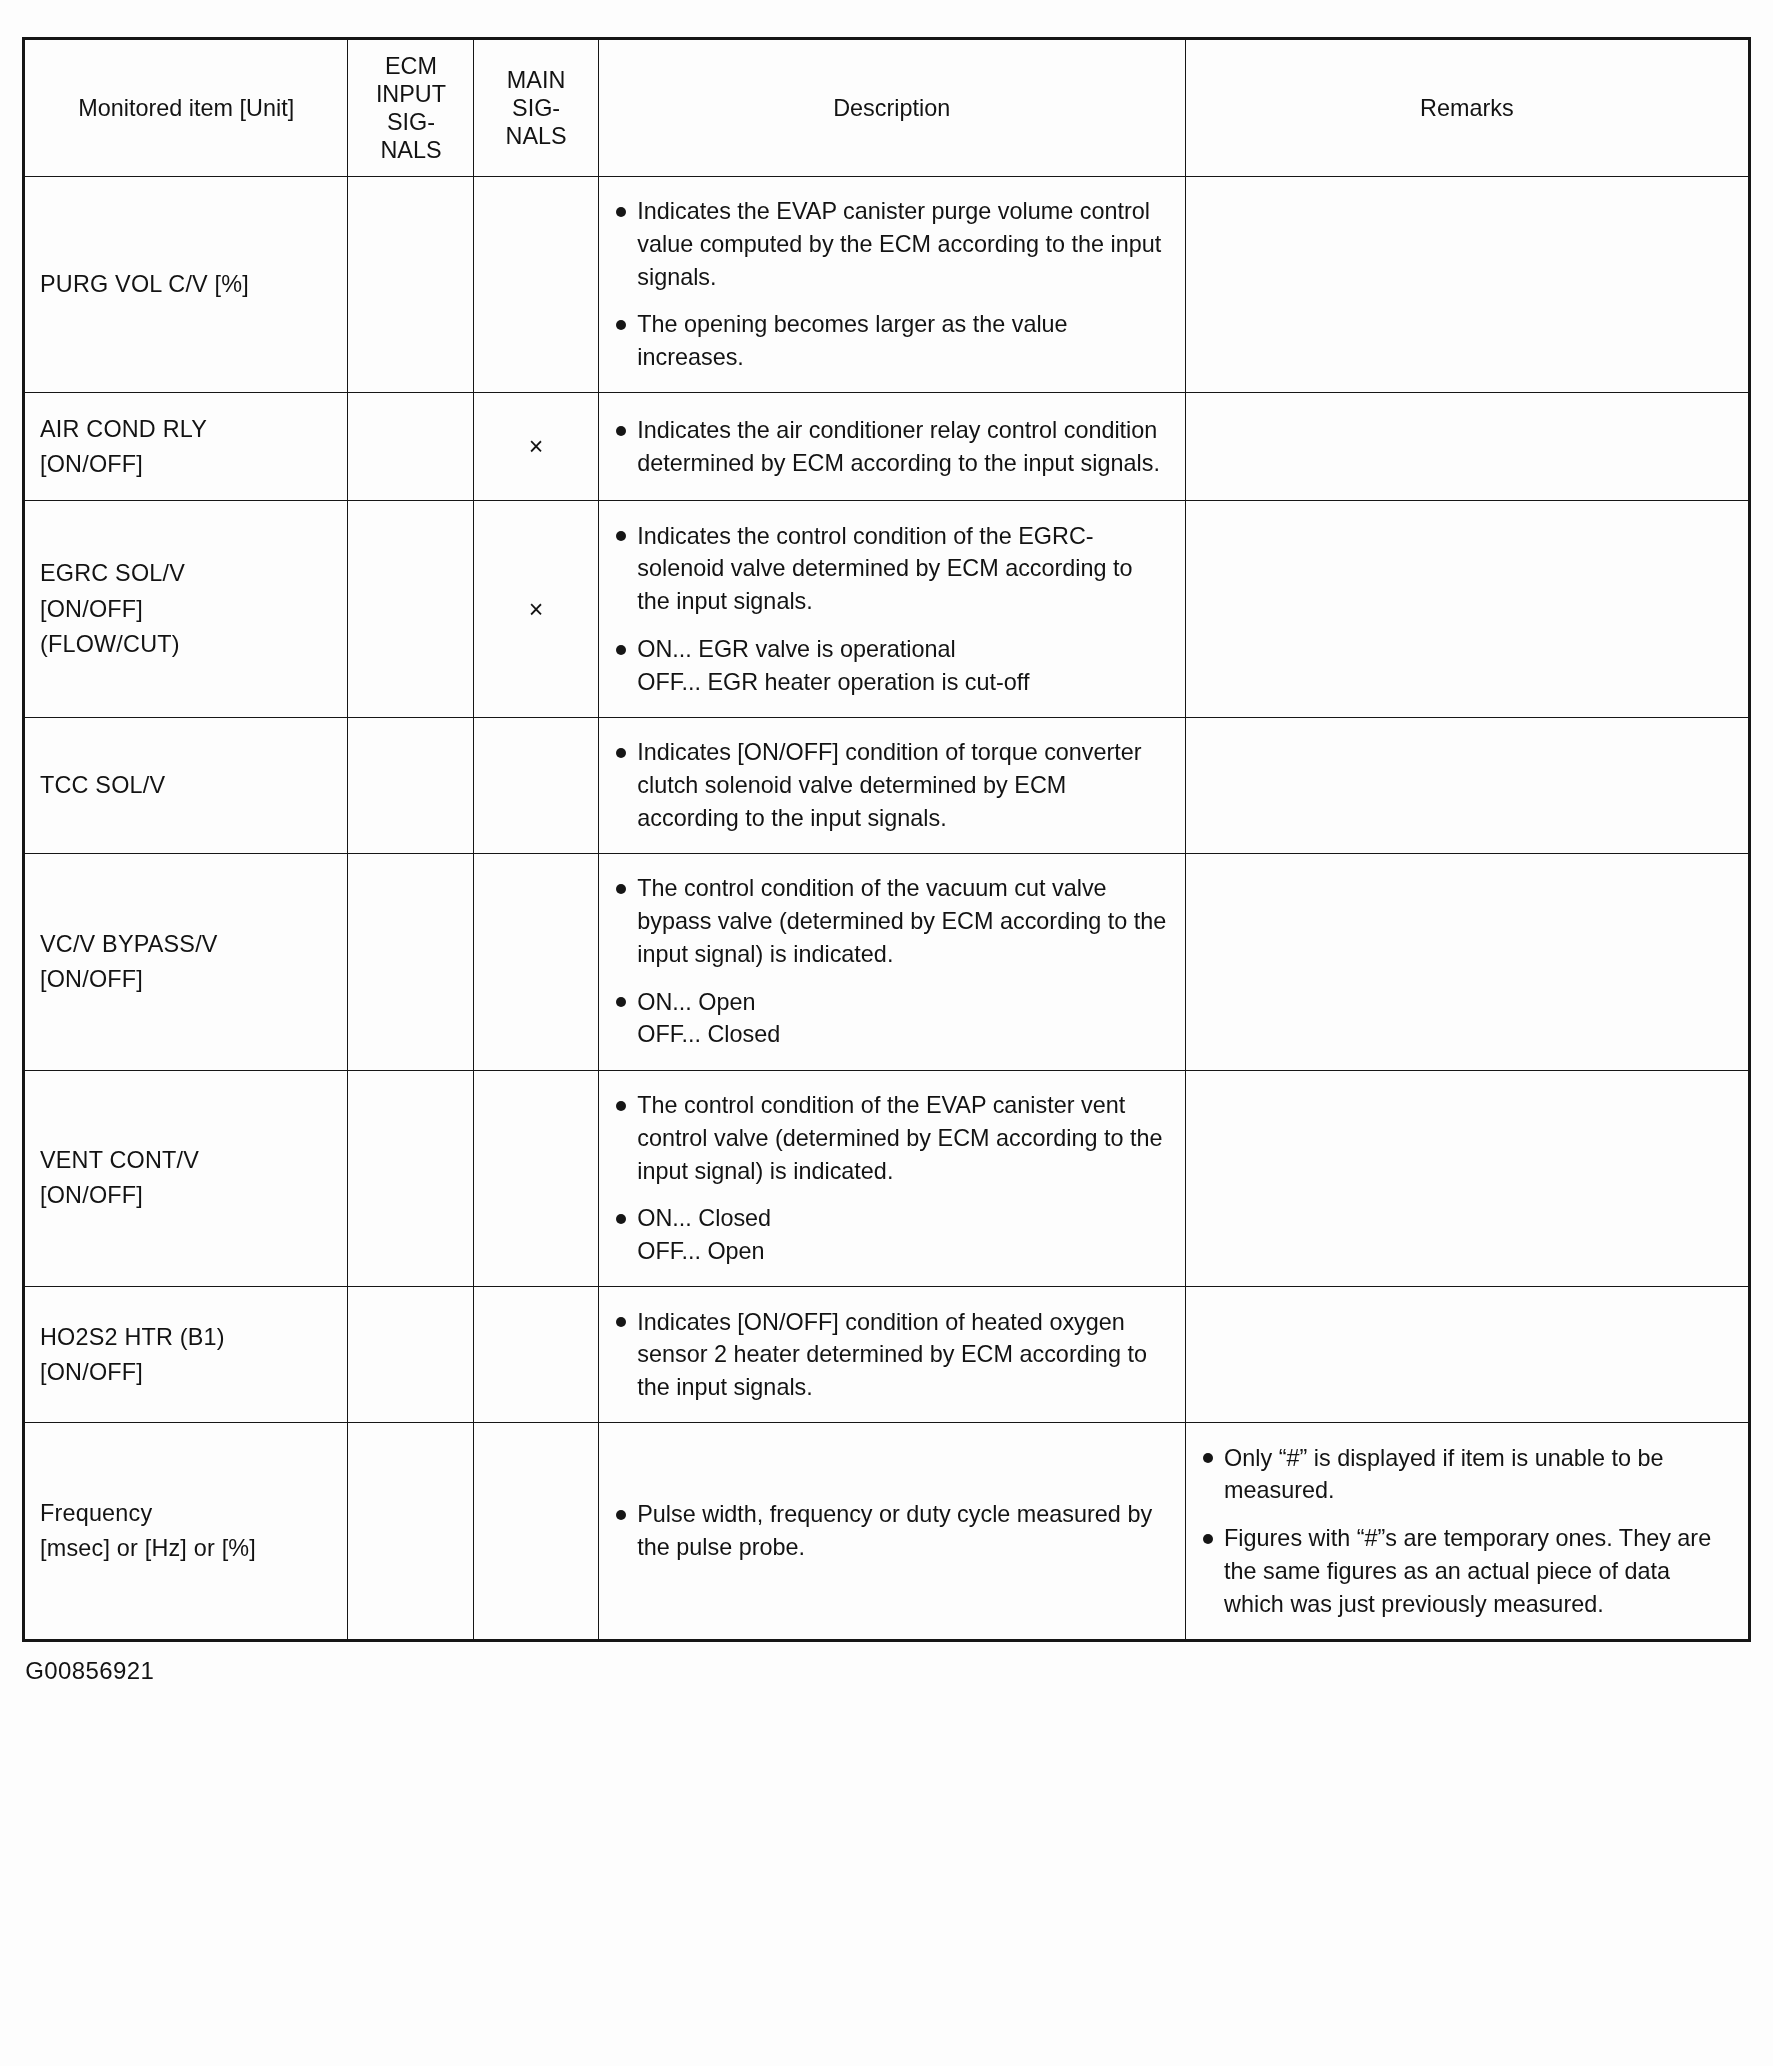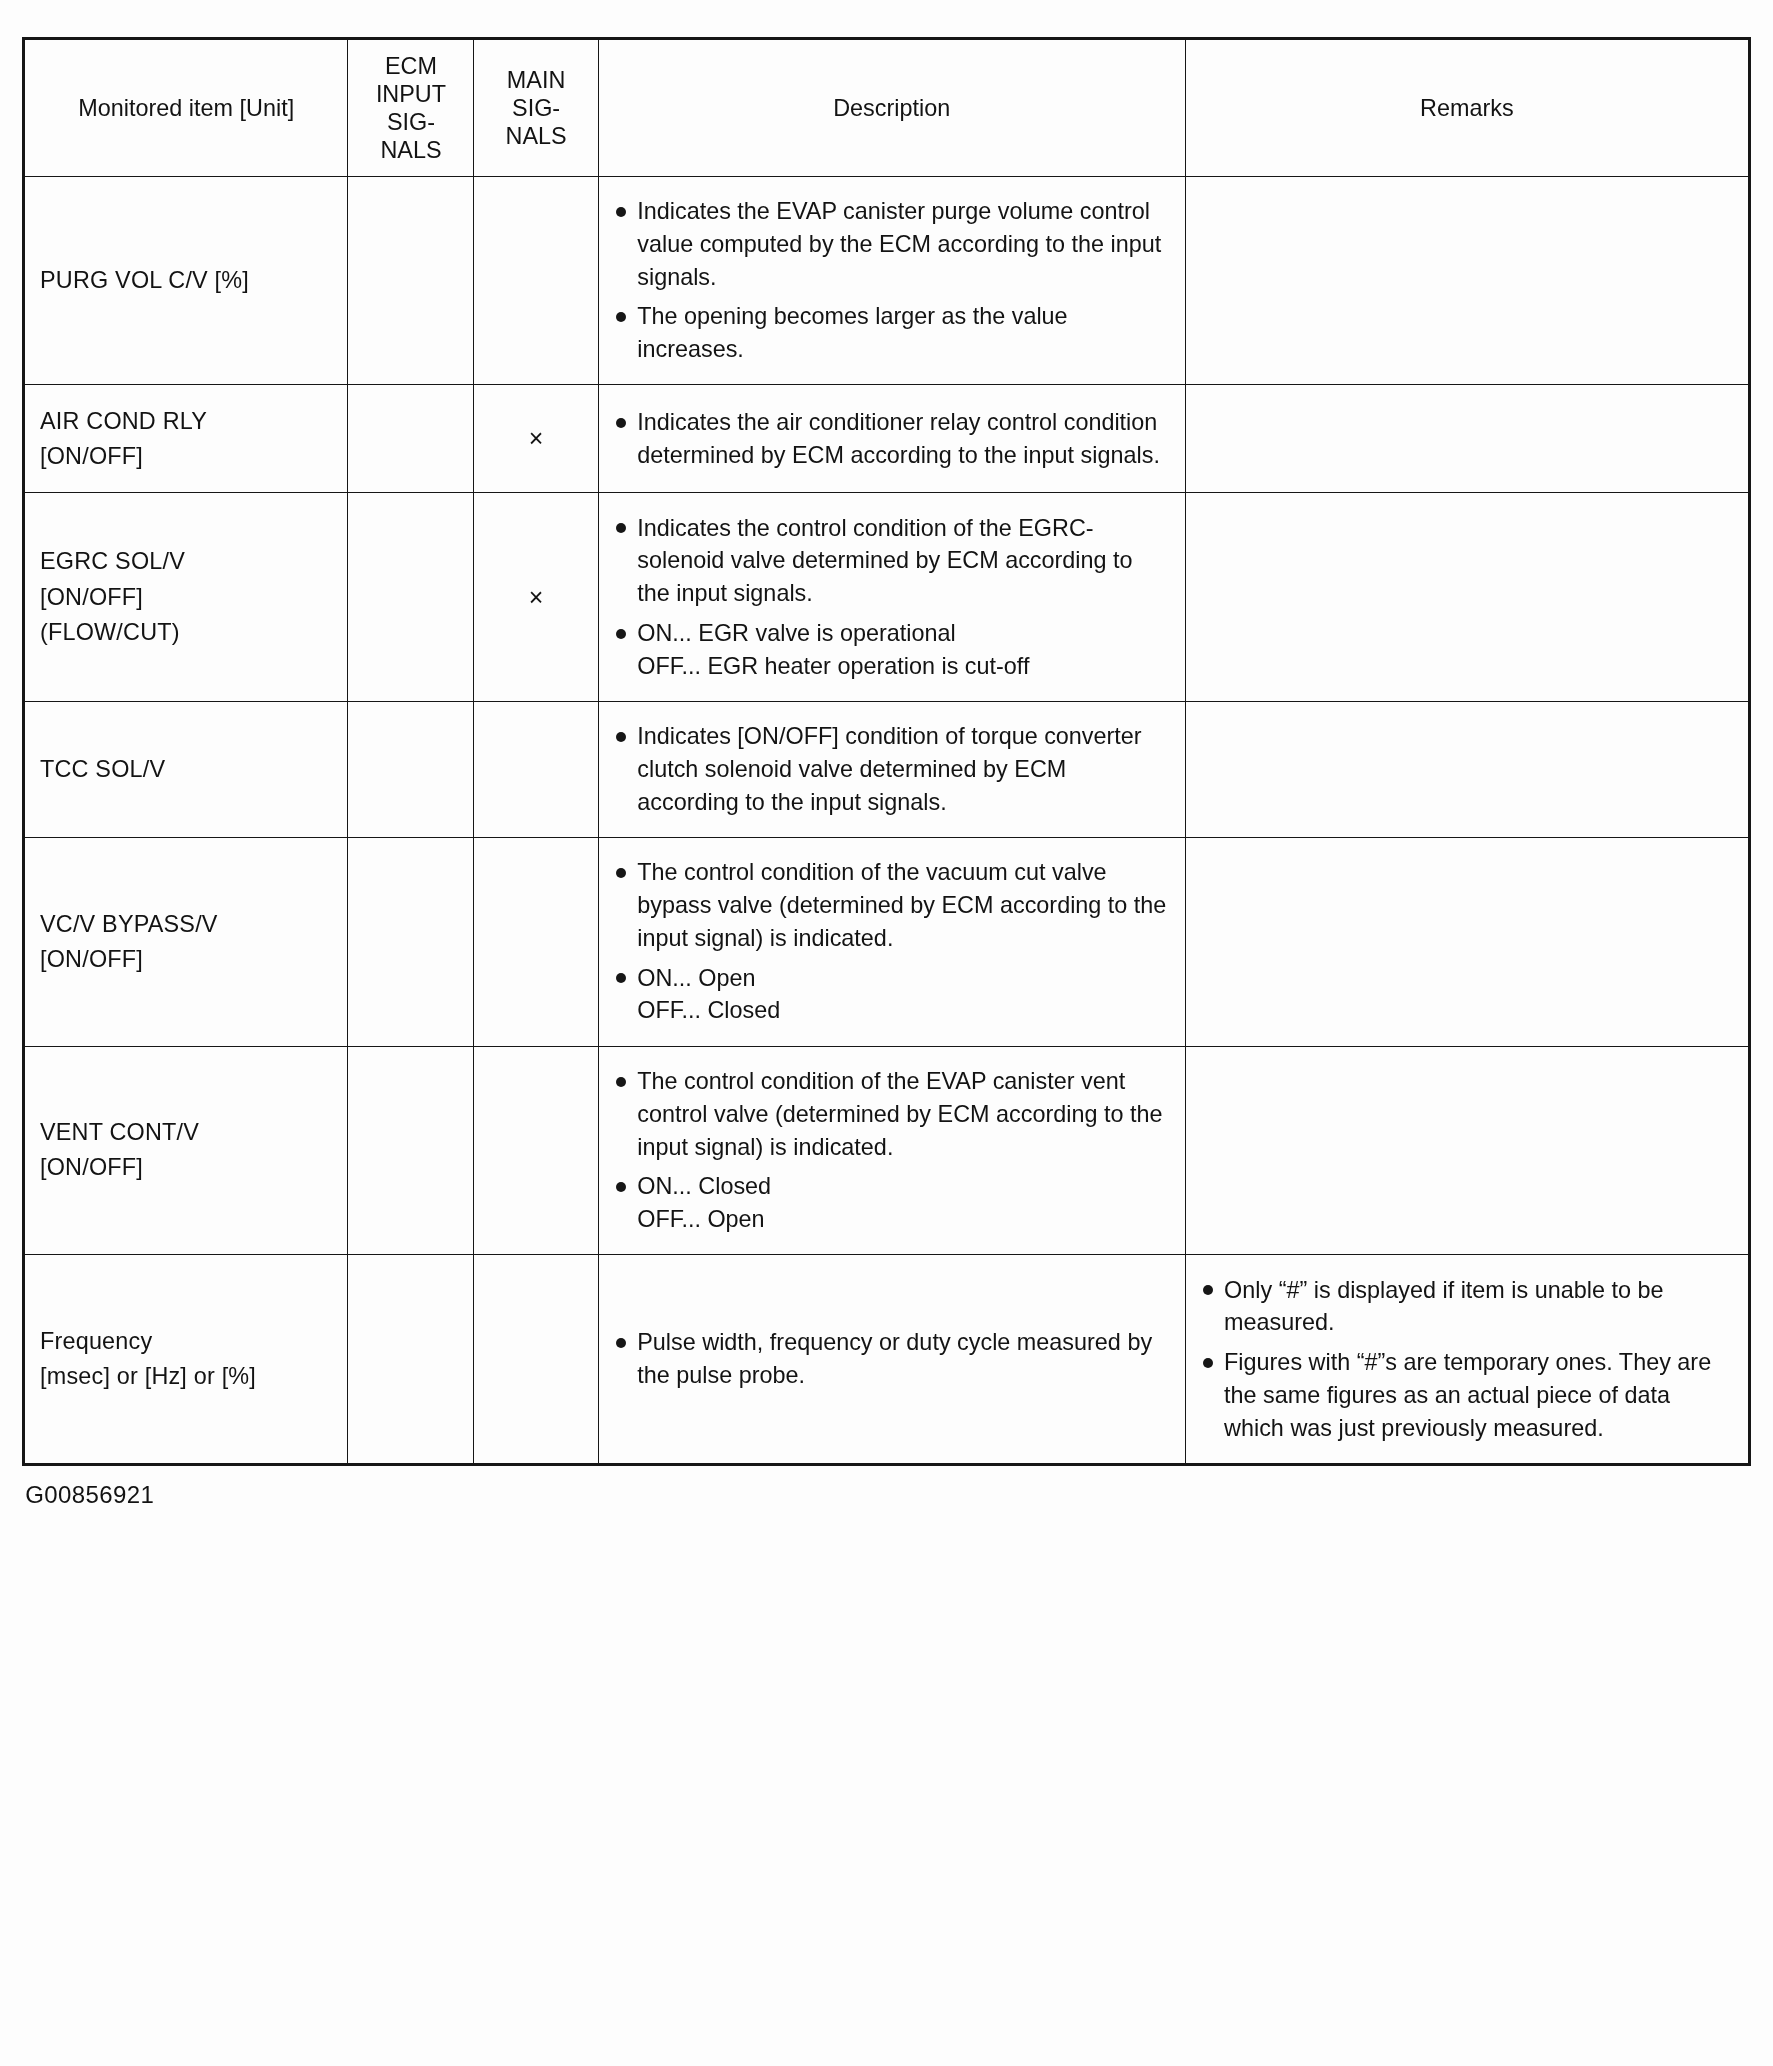--- a/index.html
+++ b/index.html
@@ -37,21 +37,21 @@
 
   .item-cell {
     white-space: pre-line;
     padding: 18.4px 10px 18.4px 15px;
     line-height: 1.5;
     letter-spacing: 0.2px;
   }
   .signal-cell { text-align: center; font-size: 25px; }
   .desc-cell, .remarks-cell { padding: 18.4px 13.4px 18.4px 15px; }
 
-  .bullets { display: flex; flex-direction: column; gap: 7px; }
+  .bullets { display: flex; flex-direction: column; gap: 15px; }
   .bullet-item { display: flex; align-items: flex-start; }
   .dot {
     flex: 0 0 auto;
     width: 10px;
     height: 10px;
     border-radius: 50%;
     background: #161616;
     margin: 11.7px 11px 0 2.5px;
   }
   .bullet-text { white-space: pre-line; line-height: 1.4; }
@@ -192,20 +192,35 @@
               <div class="bullet-item">
                 <span class="dot"></span>
                 <span class="bullet-text">ON... Closed
 OFF... Open</span>
               </div>
             </div>
           </td>
           <td class="remarks-cell"></td>
         </tr>
         <tr>
+          <td class="item-cell">HO2S2 HTR (B1)
+[ON/OFF]</td>
+          <td class="signal-cell"></td>
+          <td class="signal-cell"></td>
+          <td class="desc-cell">
+            <div class="bullets">
+              <div class="bullet-item">
+                <span class="dot"></span>
+                <span class="bullet-text">Indicates [ON/OFF] condition of heated oxygen sensor 2 heater determined by ECM according to the input signals.</span>
+              </div>
+            </div>
+          </td>
+          <td class="remarks-cell"></td>
+        </tr>
+        <tr>
           <td class="item-cell">Frequency
 [msec] or [Hz] or [%]</td>
           <td class="signal-cell"></td>
           <td class="signal-cell"></td>
           <td class="desc-cell">
             <div class="bullets">
               <div class="bullet-item">
                 <span class="dot"></span>
                 <span class="bullet-text">Pulse width, frequency or duty cycle measured by the pulse probe.</span>
               </div>

